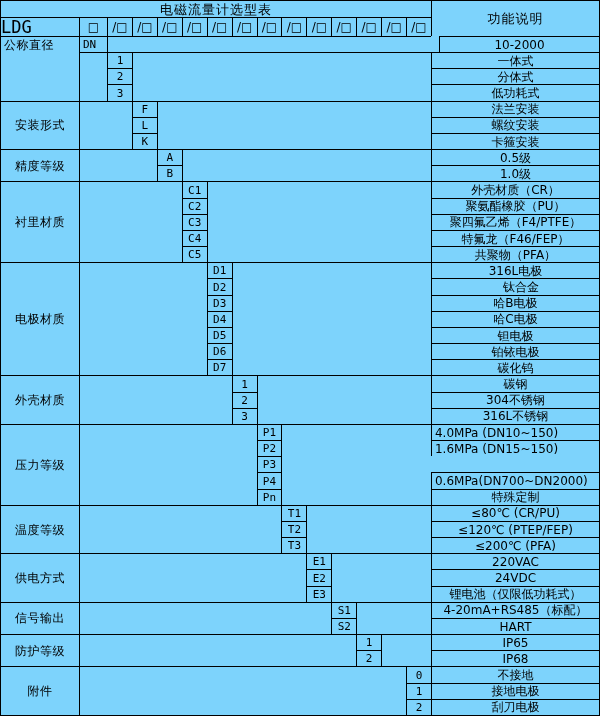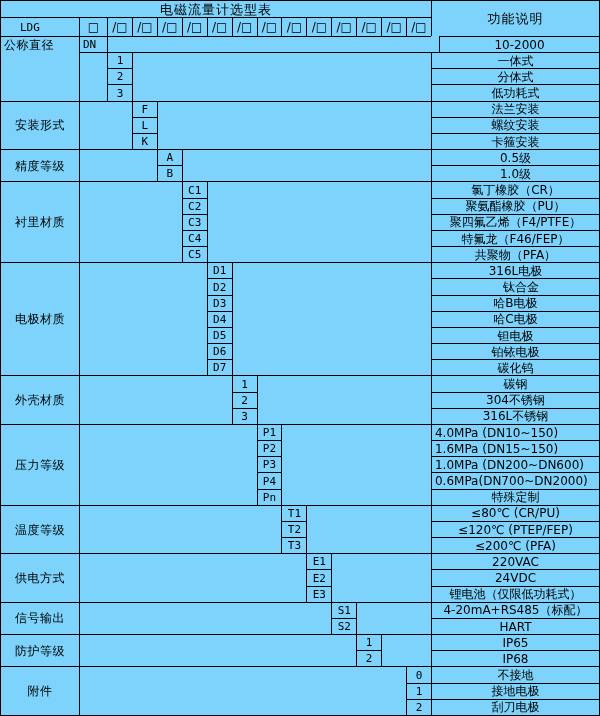--- a/index.html
+++ b/index.html
@@ -12,22 +12,22 @@
      font-size:12px;line-height:1;overflow:hidden;white-space:nowrap;}
   .bt{border-top:1px solid #000;}
   .bl{border-left:1px solid #000;}
   .left{justify-content:flex-start;padding-left:3px;}
   .title{font-size:13px;letter-spacing:1px;}
   .fhead{font-size:13px;letter-spacing:1px;}
   .glabel{letter-spacing:0.5px;}
   .box{font-size:12px;}
   .code{font-family:"DejaVu Sans Mono","Liberation Mono",monospace;font-size:11px;}
   .desc{font-size:12px;}
-  .ldg{font-family:"DejaVu Sans Mono","Liberation Mono",monospace;padding-left:19px;
-       justify-content:flex-start;font-size:11px;}
+  .ldg{font-family:"DejaVu Sans Mono","Liberation Mono",monospace;padding-left:0;
+       justify-content:flex-start;font-size:17px;}
 </style>
 </head>
 <body>
 
 <div id="app">
   <div id="grid">
     <div class="c title" style="grid-row:1;grid-column:1/16">电磁流量计选型表</div>
     <div class="c fhead bl" style="grid-row:1/3;grid-column:16">功能说明</div>
     <div class="c ldg bt" style="grid-row:2;grid-column:1">LDG</div>
     <div class="c box bt bl" style="grid-row:2;grid-column:2">□</div>
@@ -69,21 +69,21 @@
       <div class="c glabel bt" style="grid-area: 10 / 1 / 12;">精度等级</div>
       <div class="c bt bl" style="grid-area: 10 / 2 / 12 / 5;"></div>
       <div class="c code bt bl" style="grid-area: 10 / 5;">A</div>
       <div class="c desc bt bl" style="grid-area: 10 / 16;">0.5级</div>
       <div class="c code bt bl" style="grid-area: 11 / 5;">B</div>
       <div class="c desc bt bl" style="grid-area: 11 / 16;">1.0级</div>
       <div class="c bt bl" style="grid-area: 10 / 6 / 12 / 16;"></div>
       <div class="c glabel bt" style="grid-area: 12 / 1 / 17;">衬里材质</div>
       <div class="c bt bl" style="grid-area: 12 / 2 / 17 / 6;"></div>
       <div class="c code bt bl" style="grid-area: 12 / 6;">C1</div>
-      <div class="c desc bt bl" style="grid-area: 12 / 16;">氯丁橡胶（CR）</div>
+      <div class="c desc bt bl" style="grid-area: 12 / 16;">外壳材质（CR）</div>
       <div class="c code bt bl" style="grid-area: 13 / 6;">C2</div>
       <div class="c desc bt bl" style="grid-area: 13 / 16;">聚氨酯橡胶（PU）</div>
       <div class="c code bt bl" style="grid-area: 14 / 6;">C3</div>
       <div class="c desc bt bl" style="grid-area: 14 / 16;">聚四氟乙烯（F4/PTFE）</div>
       <div class="c code bt bl" style="grid-area: 15 / 6;">C4</div>
       <div class="c desc bt bl" style="grid-area: 15 / 16;">特氟龙（F46/FEP）</div>
       <div class="c code bt bl" style="grid-area: 16 / 6;">C5</div>
       <div class="c desc bt bl" style="grid-area: 16 / 16;">共聚物（PFA）</div>
       <div class="c bt bl" style="grid-area: 12 / 7 / 17 / 16;"></div>
       <div class="c glabel bt" style="grid-area: 17 / 1 / 24;">电极材质</div>
@@ -112,21 +112,20 @@
       <div class="c code bt bl" style="grid-area: 26 / 8;">3</div>
       <div class="c desc bt bl" style="grid-area: 26 / 16;">316L不锈钢</div>
       <div class="c bt bl" style="grid-area: 24 / 9 / 27 / 16;"></div>
       <div class="c glabel bt" style="grid-area: 27 / 1 / 32;">压力等级</div>
       <div class="c bt bl" style="grid-area: 27 / 2 / 32 / 9;"></div>
       <div class="c code bt bl" style="grid-area: 27 / 9;">P1</div>
       <div class="c desc bt bl left" style="grid-area: 27 / 16;">4.0MPa (DN10~150)</div>
       <div class="c code bt bl" style="grid-area: 28 / 9;">P2</div>
       <div class="c desc bt bl left" style="grid-area: 28 / 16;">1.6MPa (DN15~150)</div>
       <div class="c code bt bl" style="grid-area: 29 / 9;">P3</div>
-      <div class="c desc bt bl left" style="grid-area: 29 / 16;">1.0MPa (DN200~DN600)</div>
       <div class="c code bt bl" style="grid-area: 30 / 9;">P4</div>
       <div class="c desc bt bl left" style="grid-area: 30 / 16;">0.6MPa(DN700~DN2000)</div>
       <div class="c code bt bl" style="grid-area: 31 / 9;">Pn</div>
       <div class="c desc bt bl" style="grid-area: 31 / 16;">特殊定制</div>
       <div class="c bt bl" style="grid-area: 27 / 10 / 32 / 16;"></div>
       <div class="c glabel bt" style="grid-area: 32 / 1 / 35;">温度等级</div>
       <div class="c bt bl" style="grid-area: 32 / 2 / 35 / 10;"></div>
       <div class="c code bt bl" style="grid-area: 32 / 10;">T1</div>
       <div class="c desc bt bl" style="grid-area: 32 / 16;">≤80℃ (CR/PU)</div>
       <div class="c code bt bl" style="grid-area: 33 / 10;">T2</div>

